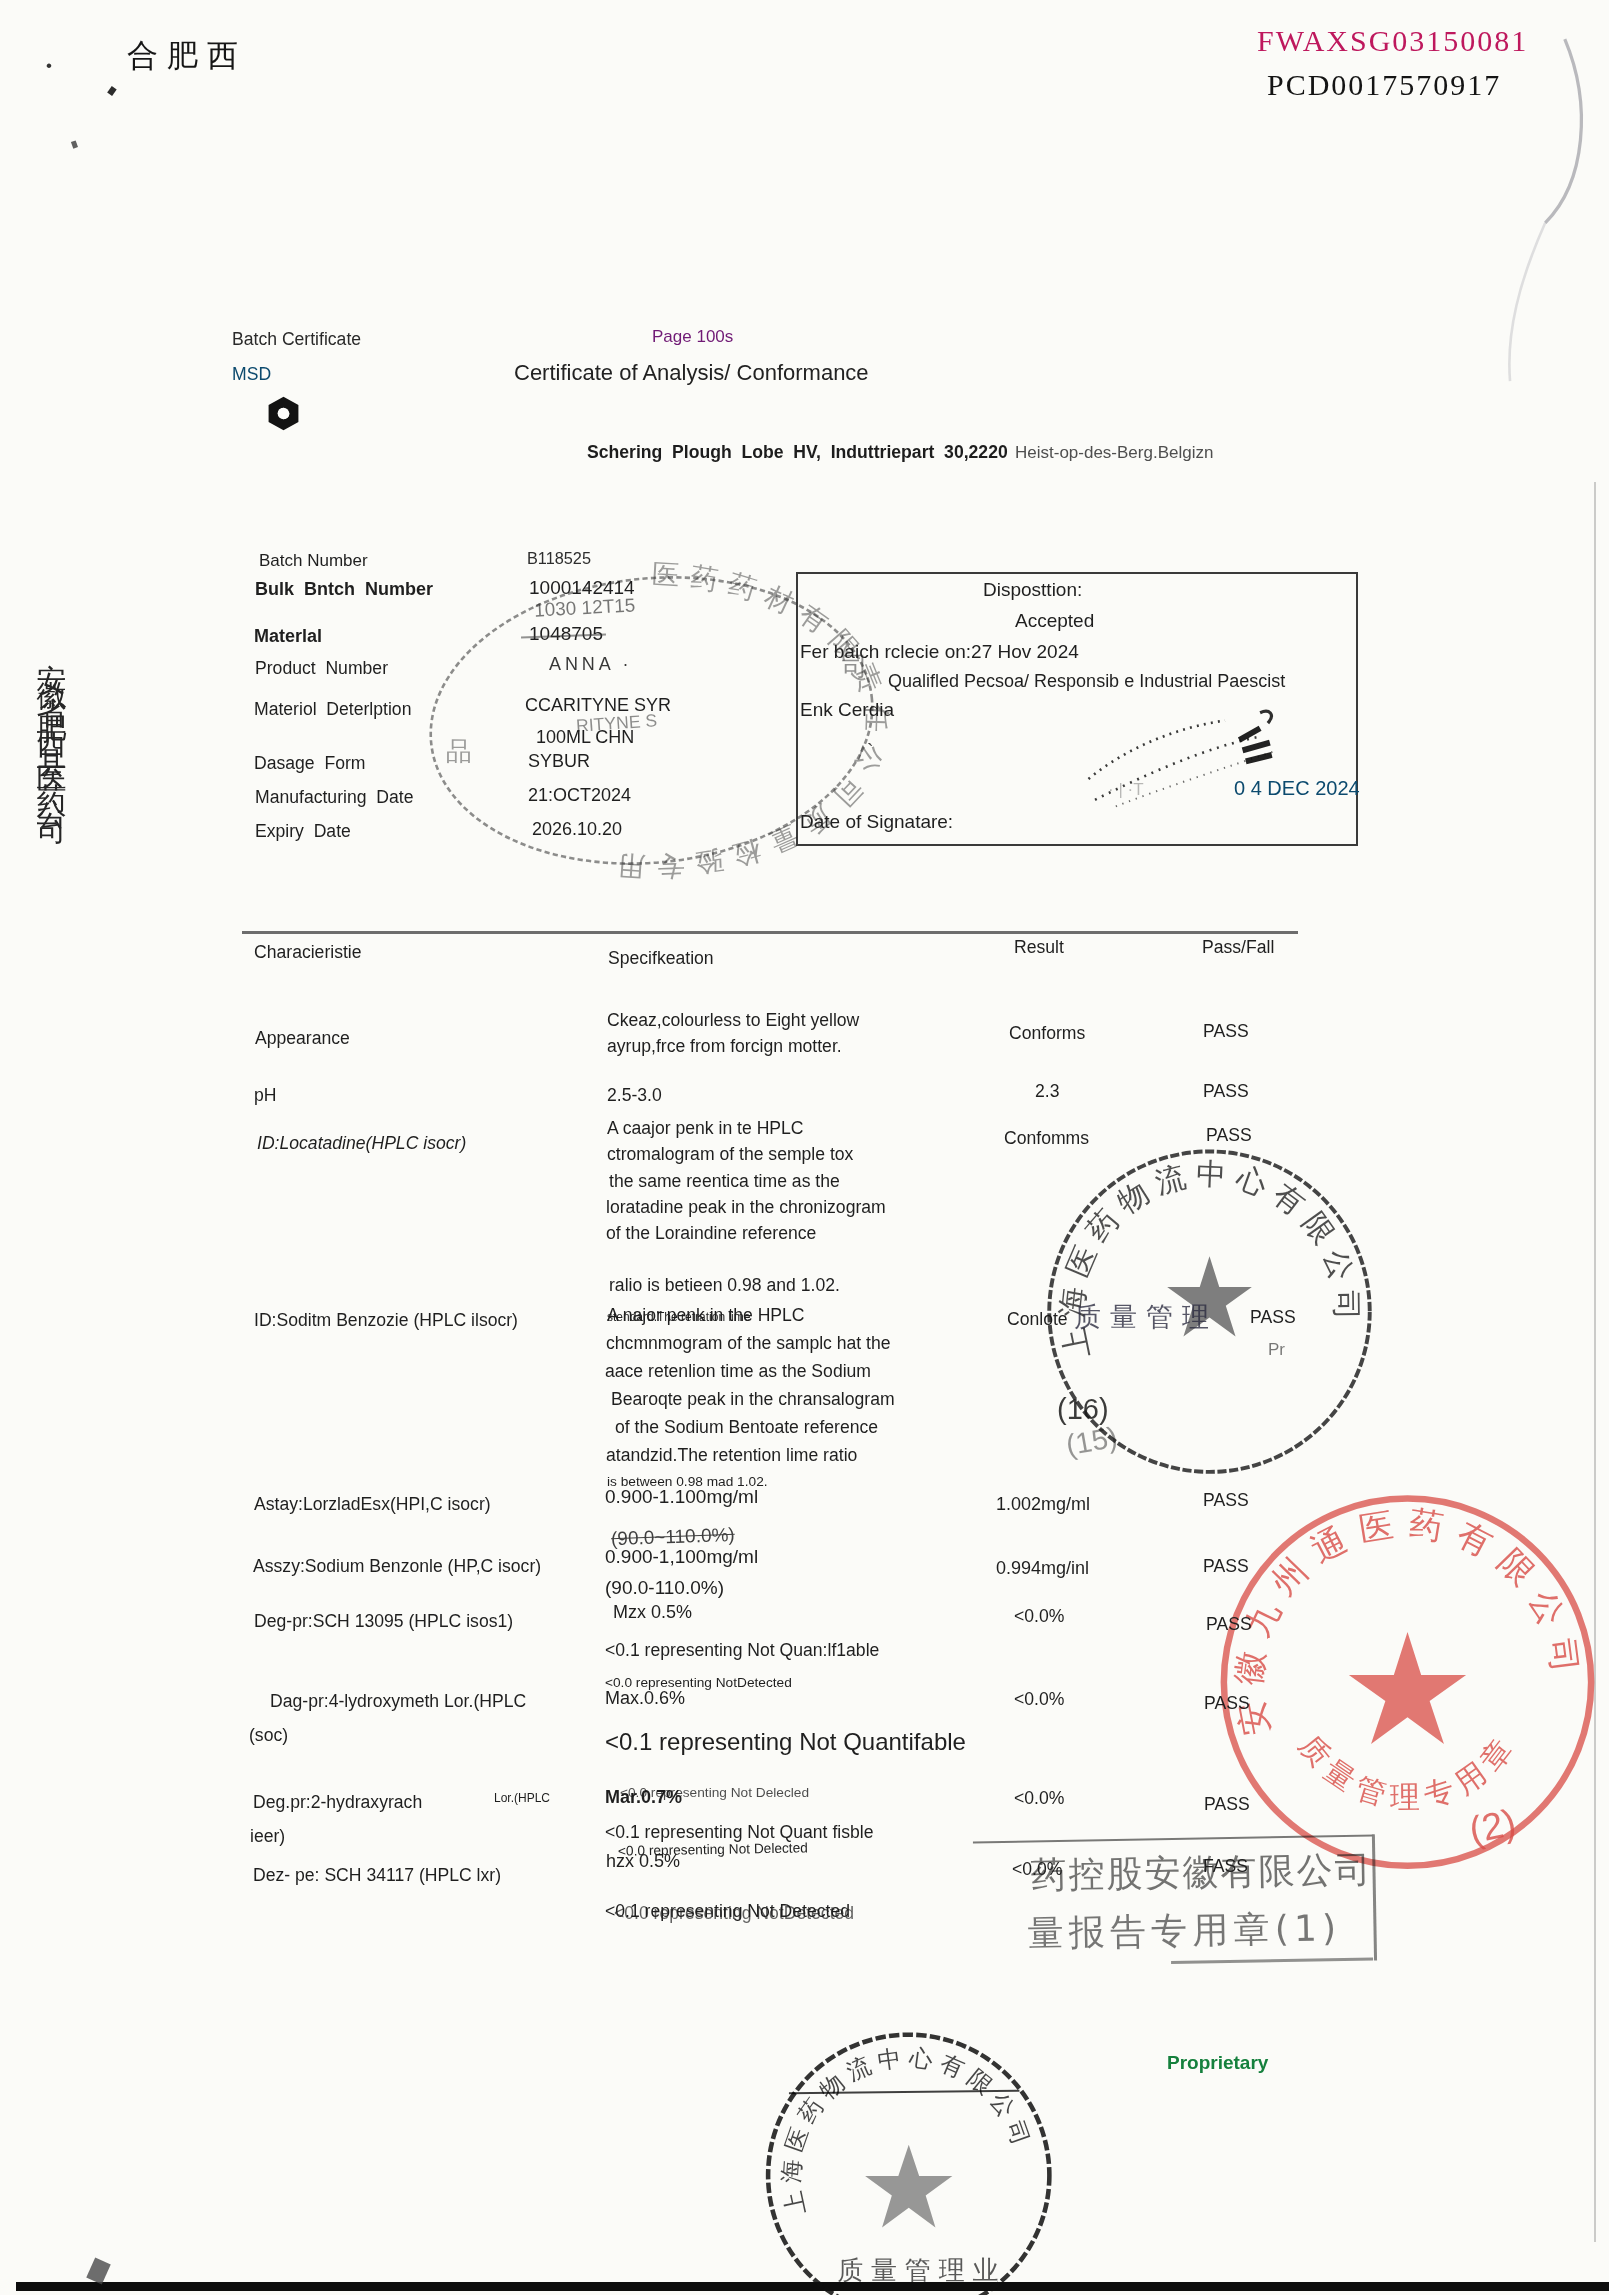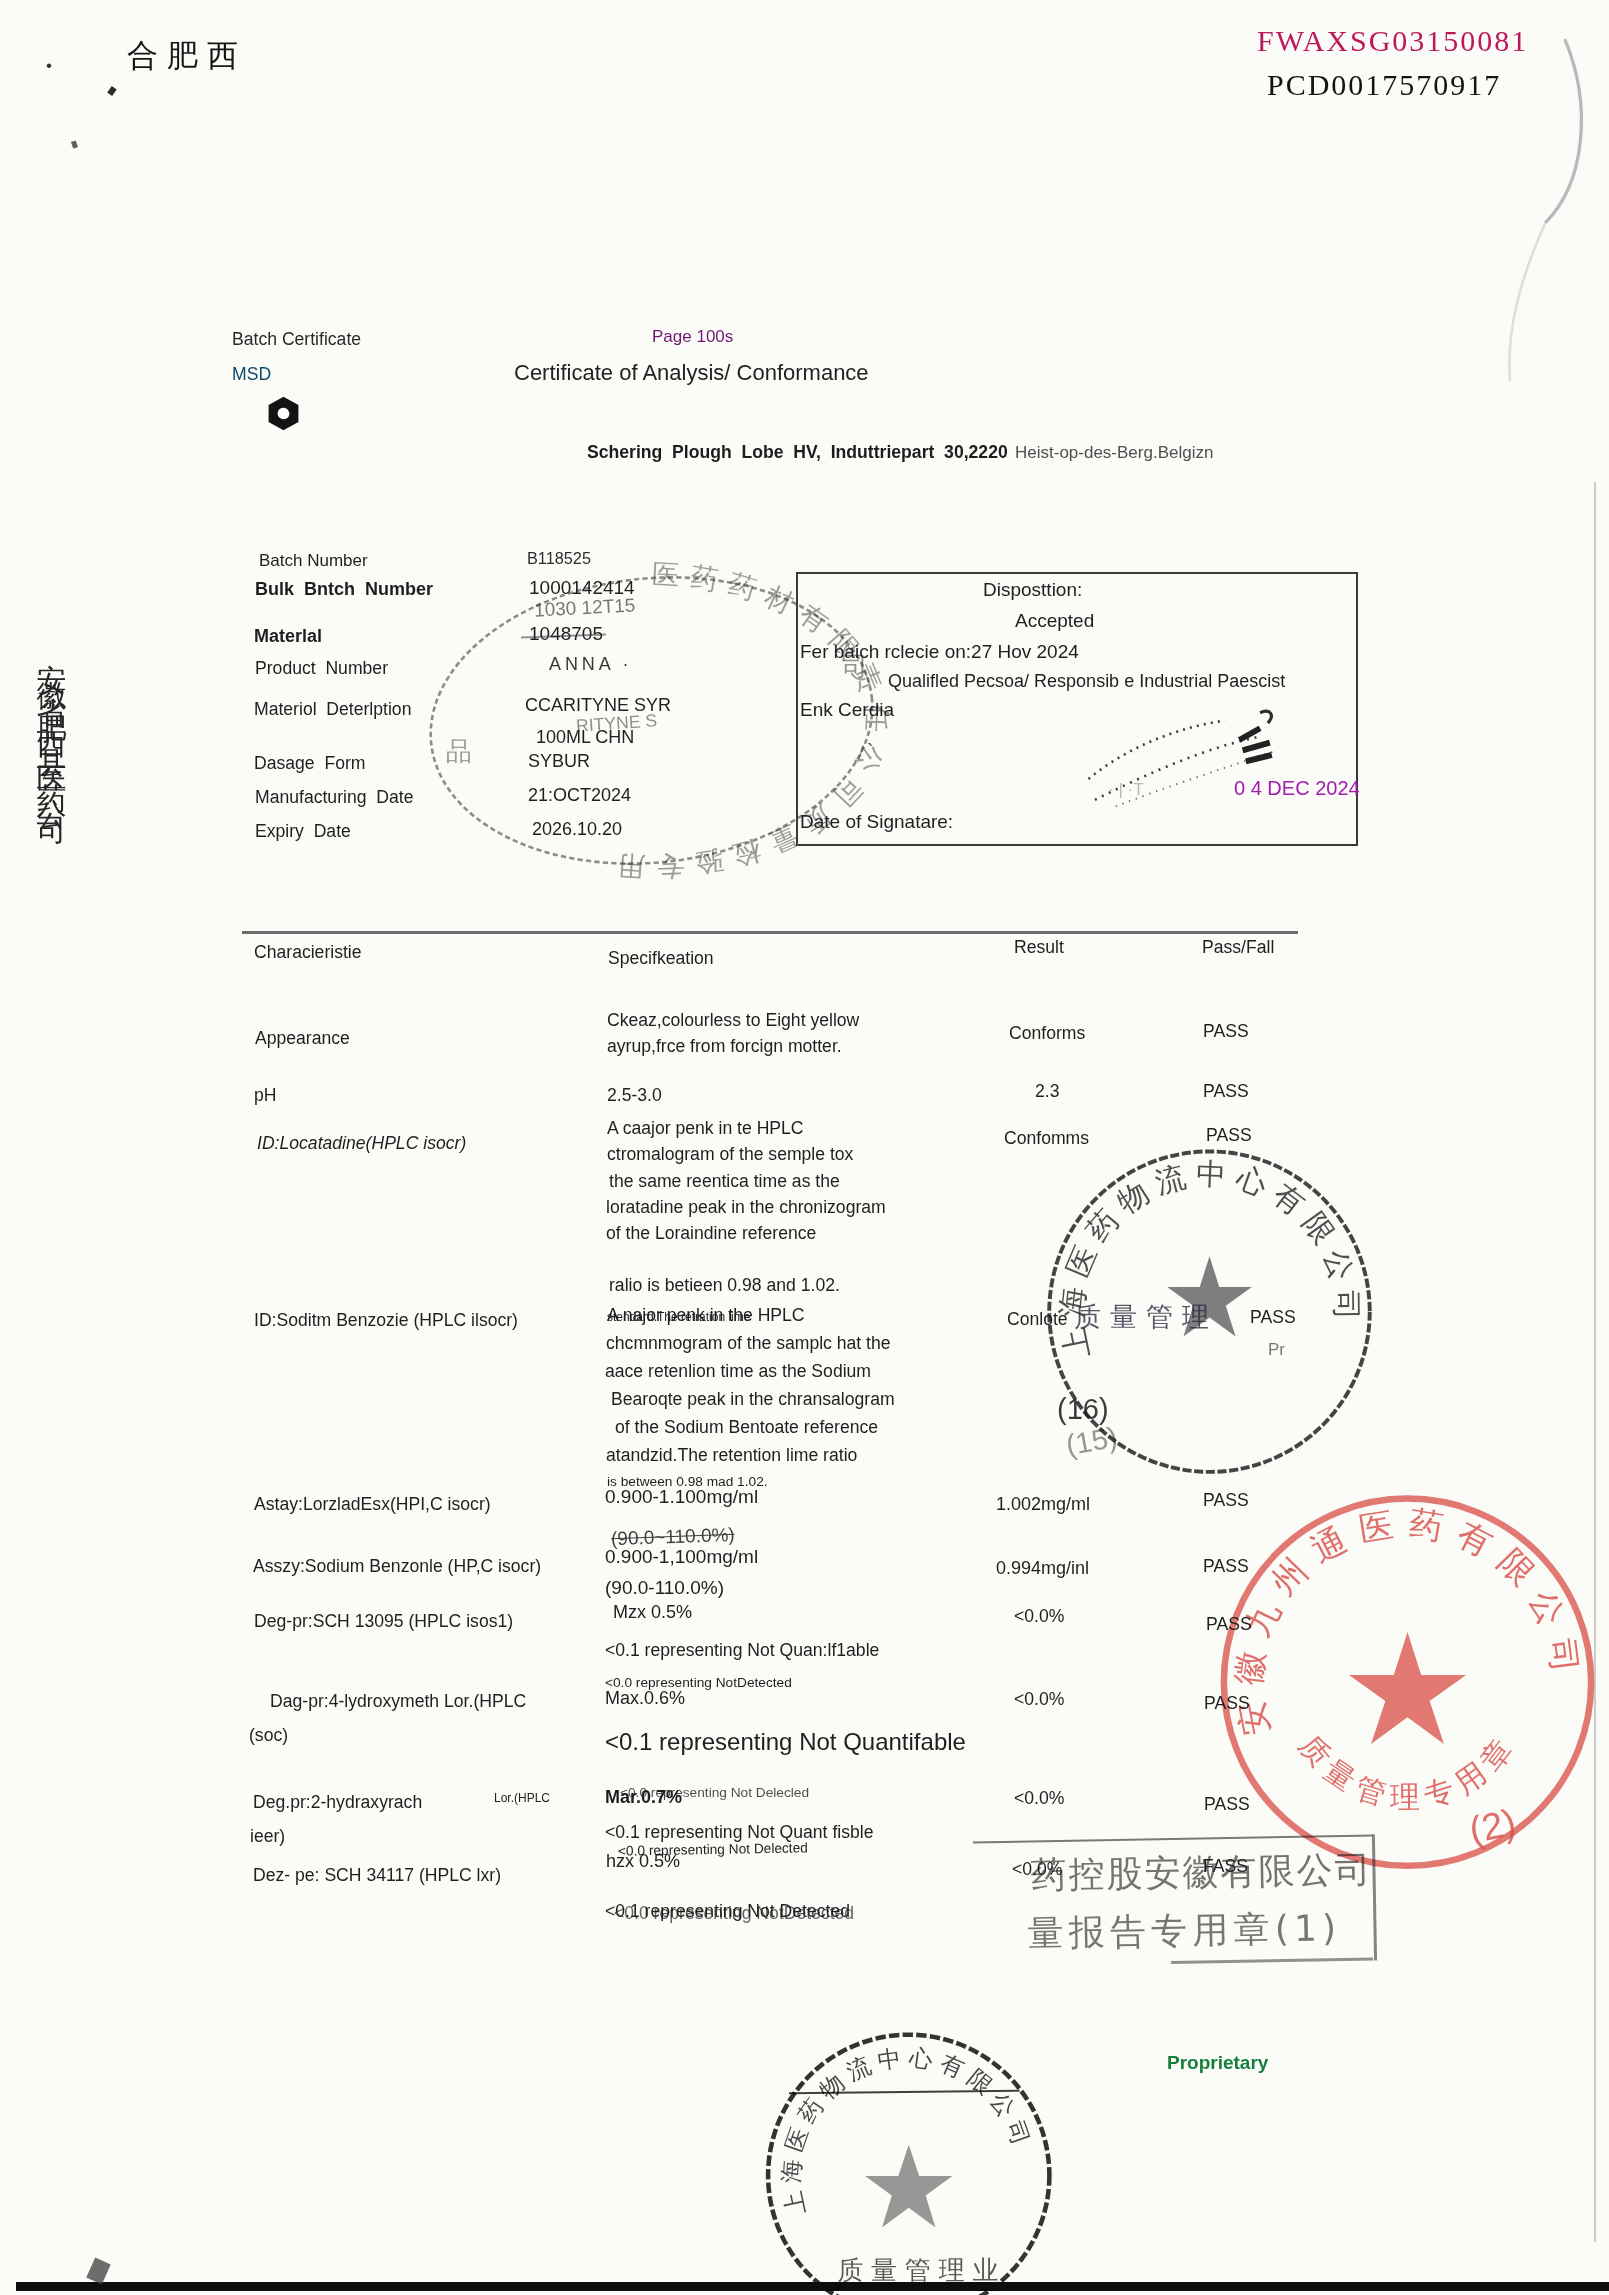--- a/index.html
+++ b/index.html
@@ -82,21 +82,21 @@
   <span class="t" style="left:800px;top:699px;font-size:19px;">Enk Cerdia</span>
   <span class="t" style="left:867px;top:740px;font-size:19.6px;color:#444;">`</span>
   <svg style="left:1075px;top:701px;" width="235" height="117" viewBox="0 0 360 180">
     <path d="M20,120 C80,70 160,40 230,30" fill="none" stroke="rgba(10,10,10,.8)" stroke-width="4" stroke-dasharray="3 8"></path>
     <path d="M30,152 C110,112 200,72 282,55" fill="none" stroke="rgba(10,10,10,.8)" stroke-width="4" stroke-dasharray="3 9"></path>
     <path d="M62,162 C140,132 232,102 304,78" fill="none" stroke="rgba(10,10,10,.6)" stroke-width="3" stroke-dasharray="2 9"></path>
     <path d="M252,60 l32,-18 M257,76 l42,-12 M262,93 l40,-10" stroke="rgba(10,10,10,.9)" stroke-width="9"></path>
     <path d="M284,18 c14,-6 24,2 12,16" fill="none" stroke="rgba(10,10,10,.85)" stroke-width="5"></path>
   </svg>
   <span class="t" style="left:1108px;top:780px;font-size:17px;opacity:.3;">· | ·T</span>
-  <span class="t" style="left:1234px;top:777px;font-size:20px;color:#a21caf;">0 4 DEC 2024</span>
+  <span class="t" style="left:1234px;top:777px;font-size:20px;color:#0c4a6e;">0 4 DEC 2024</span>
   <span class="t" style="left:800px;top:811px;font-size:19px;">Date of Signatare:</span>
 
   <div style="position:absolute;left:242px;top:931px;width:1056px;height:2.6px;background:#4a4a4a;opacity:.8;"></div>
   <span class="t" style="left:254px;top:942px;font-size:17.6px;">Characieristie</span>
   <span class="t" style="left:608px;top:948px;font-size:17.6px;">Specifkeation</span>
   <span class="t" style="left:1014px;top:937px;font-size:17.6px;">Result</span>
   <span class="t" style="left:1202px;top:937px;font-size:17.6px;">Pass/Fall</span>
 
   <span class="t" style="left:255px;top:1028px;font-size:17.6px;">Appearance</span>
   <span class="t" style="left:607px;top:1010px;font-size:17.6px;">Ckeaz,colourless to Eight yellow</span>

